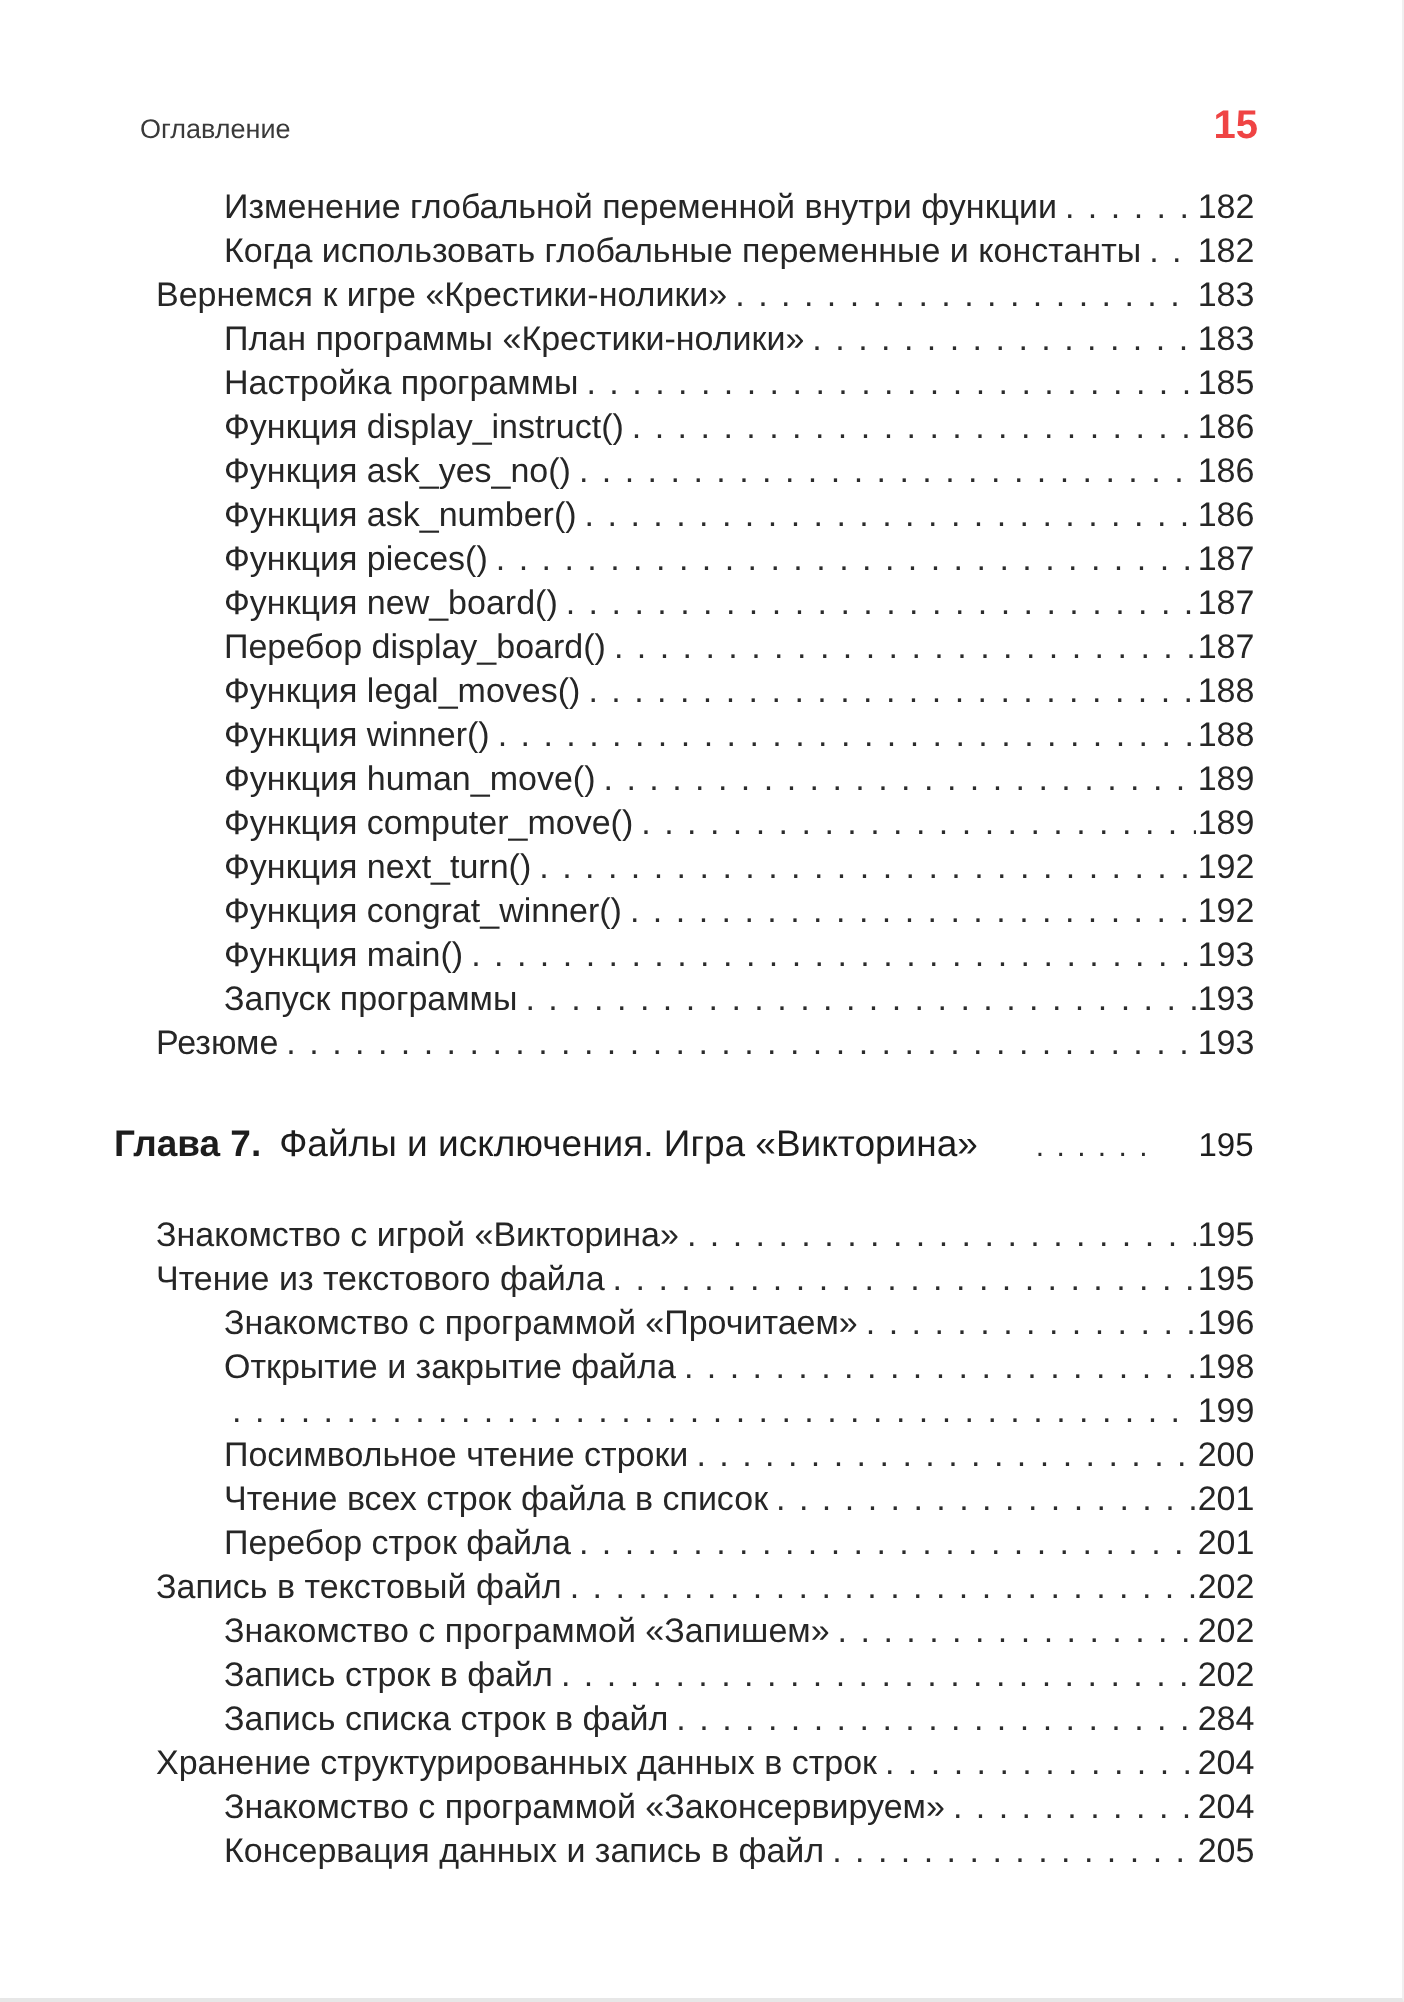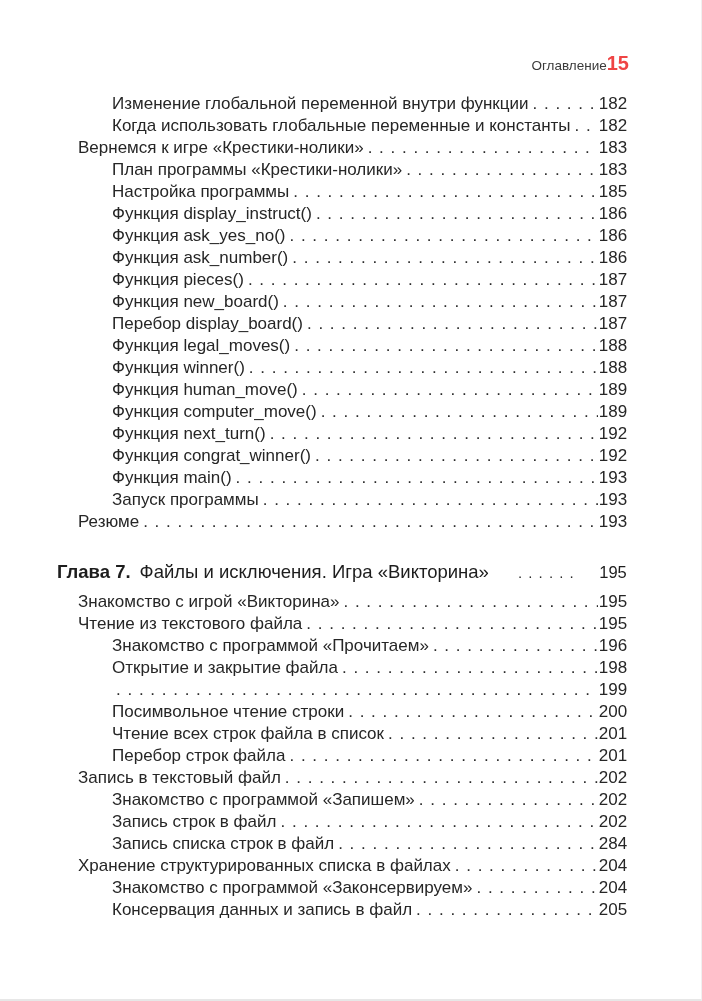--- a/index.html
+++ b/index.html
@@ -18,21 +18,21 @@
     font-family: "Liberation Sans", "DejaVu Sans", sans-serif;
     color: #262626;
     overflow: hidden;
   }
   .running-head {
     position: absolute;
     top: 52px;
     left: 70px;
     right: 72px;
     display: flex;
-    justify-content: flex-end;
+    justify-content: space-between;
     align-items: baseline;
   }
   .running-head .label {
     font-size: 13.5px;
     color: #3a3a3a;
   }
   .running-head .folio {
     font-size: 20px;
     font-weight: bold;
     color: #ef4444;
@@ -63,21 +63,21 @@
   }
   .row .pg {
     flex: 0 0 auto;
     min-width: 30px;
     text-align: center;
   }
   .row.chapter {
     height: 30px;
     line-height: 30px;
     margin-top: 24px;
-    margin-bottom: 4px;
+    margin-bottom: 20px;
     font-size: 18.5px;
     color: #1d1d1d;
     gap: 25px;
   }
   .row.chapter .chap-label {
     font-weight: bold;
     margin-right: 9px;
   }
   .row.chapter .dots { font-size: 15px; }
   .row.chapter .pg { font-size: 16.5px; }
@@ -249,21 +249,21 @@
         <span class="t">Запись строк в файл</span>
         <span class="dots">. . . . . . . . . . . . . . . . . . . . . . . . . . . . . . . . . . . . . . . . . . . . . . . . . . . . . . . . . . . . . . . . . . . . . . . . . . . . . . . . . . . . . . . . . . . . . . . . . . . . . . . . . . . . . . . . . . . . . . . . </span>
         <span class="pg">202</span>
       </div>
       <div class="row lvl2">
         <span class="t">Запись списка строк в файл</span>
         <span class="dots">. . . . . . . . . . . . . . . . . . . . . . . . . . . . . . . . . . . . . . . . . . . . . . . . . . . . . . . . . . . . . . . . . . . . . . . . . . . . . . . . . . . . . . . . . . . . . . . . . . . . . . . . . . . . . . . . . . . . . . . . </span>
         <span class="pg">284</span>
       </div>
       <div class="row lvl1">
-        <span class="t">Хранение структурированных списка в файлах</span>
+        <span class="t">Хранение структурированных данных в строк</span>
         <span class="dots">. . . . . . . . . . . . . . . . . . . . . . . . . . . . . . . . . . . . . . . . . . . . . . . . . . . . . . . . . . . . . . . . . . . . . . . . . . . . . . . . . . . . . . . . . . . . . . . . . . . . . . . . . . . . . . . . . . . . . . . . </span>
         <span class="pg">204</span>
       </div>
       <div class="row lvl2">
         <span class="t">Знакомство с программой «Законсервируем»</span>
         <span class="dots">. . . . . . . . . . . . . . . . . . . . . . . . . . . . . . . . . . . . . . . . . . . . . . . . . . . . . . . . . . . . . . . . . . . . . . . . . . . . . . . . . . . . . . . . . . . . . . . . . . . . . . . . . . . . . . . . . . . . . . . . </span>
         <span class="pg">204</span>
       </div>
       <div class="row lvl2">
         <span class="t">Консервация данных и запись в файл</span>

